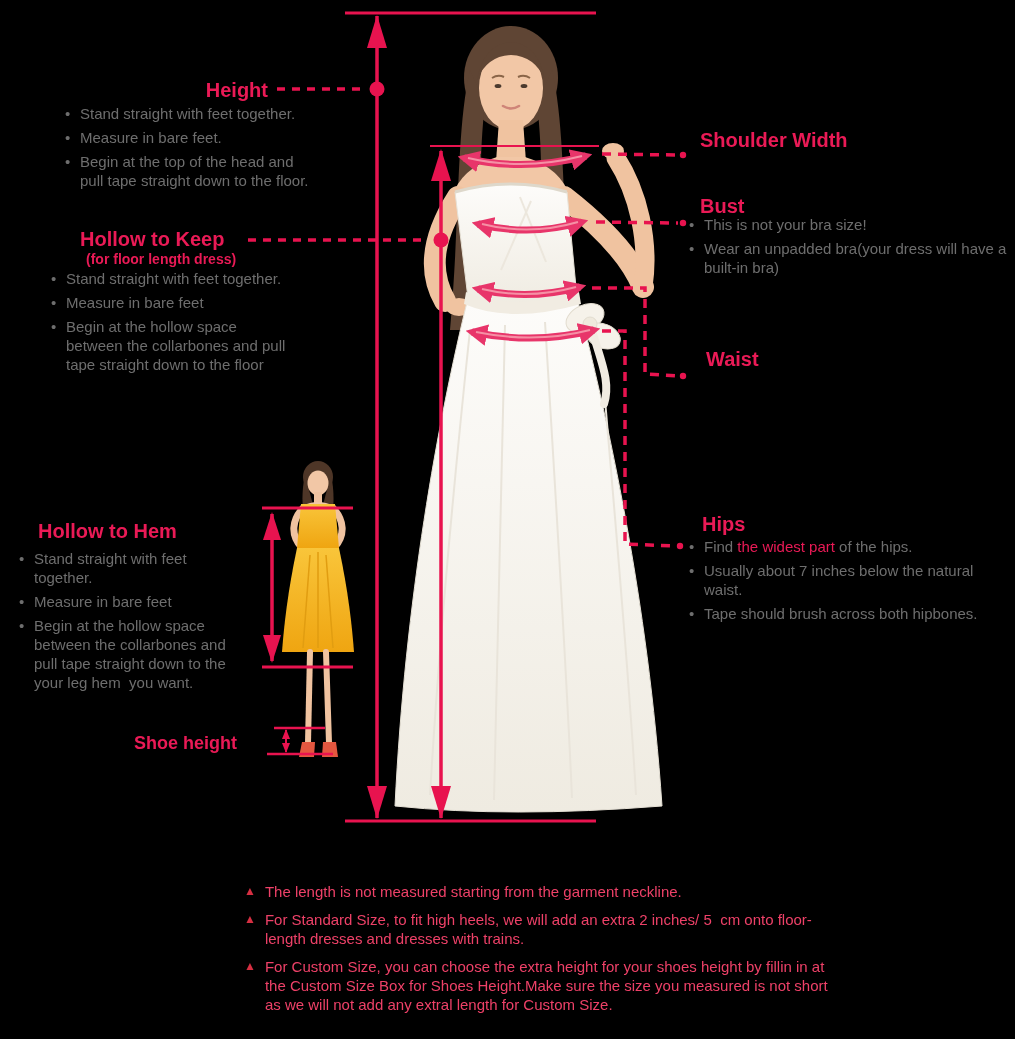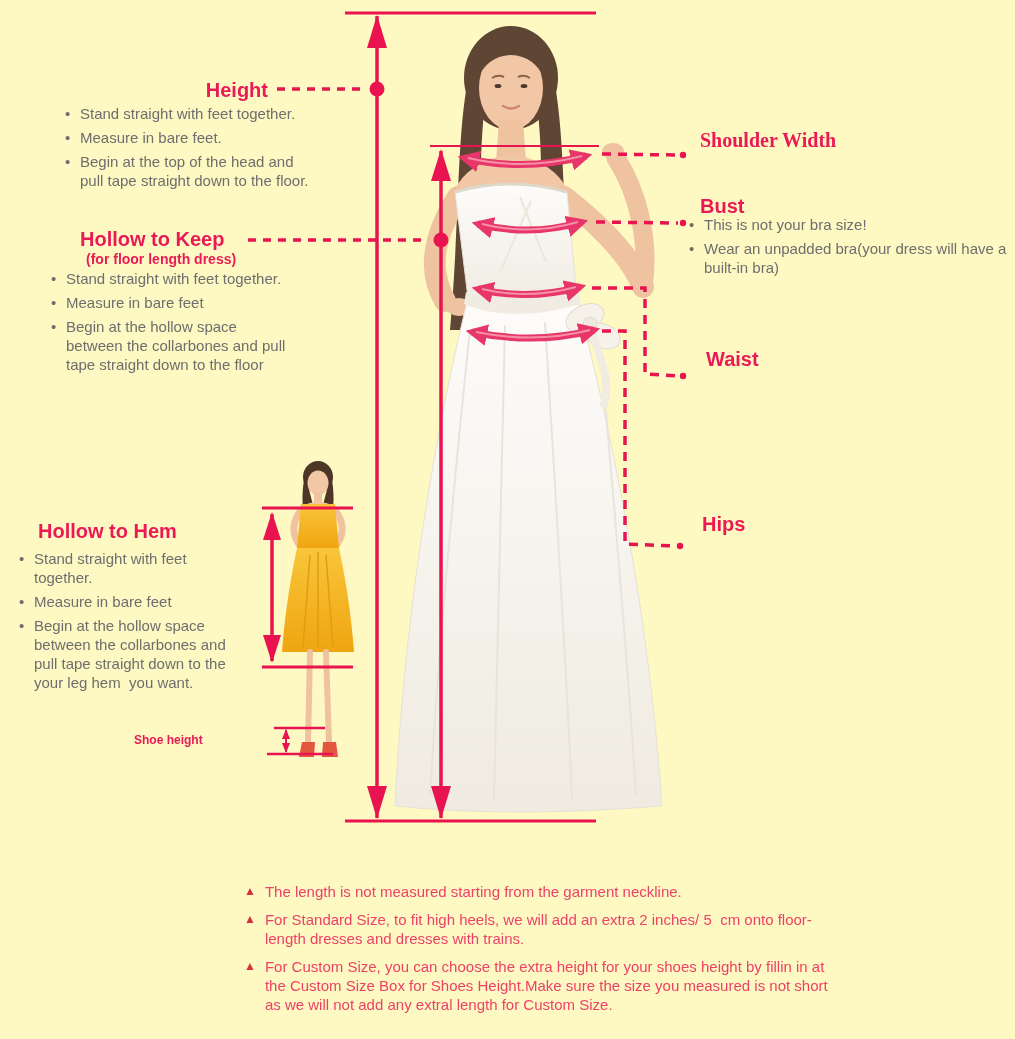--- a/index.html
+++ b/index.html
@@ -1,17 +1,17 @@
 <!DOCTYPE html>
 <html><head>
 <meta charset="utf-8">
 <style>
   html,body{margin:0;padding:0;background:#ffffff;}
   #stage{
-    position:relative;width:1015px;height:1039px;background:#fef9c3;overflow:hidden;
+    position:relative;width:1015px;height:1039px;background:#000000;overflow:hidden;
     font-family:"Liberation Sans","DejaVu Sans",sans-serif;
   }
   #figure{position:absolute;left:0;top:0;width:1015px;height:1039px;}
   .sec-title{
     position:absolute;font-weight:bold;font-size:20px;color:#ea1a56;white-space:nowrap;
   }
   .sec-sub{
     position:absolute;font-weight:bold;font-size:14px;color:#ea1a56;white-space:nowrap;margin-left:7px;
   }
   .bullets{
@@ -178,33 +178,38 @@
       <li><span>Begin at the hollow space between the collarbones and pull tape straight down to the floor</span></li>
     </ul>
 
   <div class="sec-title" style="left:38px;top:520px;">Hollow to Hem</div>
   <ul class="bullets" style="left:16px;top:549px;width:232px;">
       <li><span>Stand straight with feet together.</span></li>
       <li><span>Measure in bare feet</span></li>
       <li><span>Begin at the hollow space between the collarbones and pull tape straight down to the your leg hem  you want.</span></li>
     </ul>
 
-  <div class="sec-title" style="left:134px;top:733px;font-size:12px;">Shoe height</div>
-
-  <div class="sec-title" style="left:700px;top:129px;font-family:Liberation Serif, serif;">Shoulder Width</div>
+  <div class="sec-title" style="left:134px;top:733px;font-size:18px;">Shoe height</div>
+
+  <div class="sec-title" style="left:700px;top:129px;">Shoulder Width</div>
 
   <div class="sec-title" style="left:700px;top:195px;">Bust</div>
   <ul class="bullets" style="left:686px;top:215px;width:322px;">
       <li><span>This is not your bra size!</span></li>
       <li><span>Wear an unpadded bra(your dress will have a built-in bra)</span></li>
     </ul>
 
   <div class="sec-title" style="left:706px;top:348px;">Waist</div>
 
   <div class="sec-title" style="left:702px;top:513px;">Hips</div>
+  <ul class="bullets" style="left:686px;top:537px;width:325px;">
+      <li><span>Find </span><span class="hl">the widest part</span><span> of the hips.</span></li>
+      <li><span>Usually about 7 inches below the natural waist.</span></li>
+      <li><span>Tape should brush across both hipbones.</span></li>
+    </ul>
 
   <div id="notes">
       <div class="note-row">
         <span class="note-tri">▲</span>
         <span class="note-text">The length is not measured starting from the garment neckline.</span>
       </div>
       <div class="note-row">
         <span class="note-tri">▲</span>
         <span class="note-text">For Standard Size, to fit high heels, we will add an extra 2 inches/ 5  cm onto floor-length dresses and dresses with trains.</span>
       </div>

